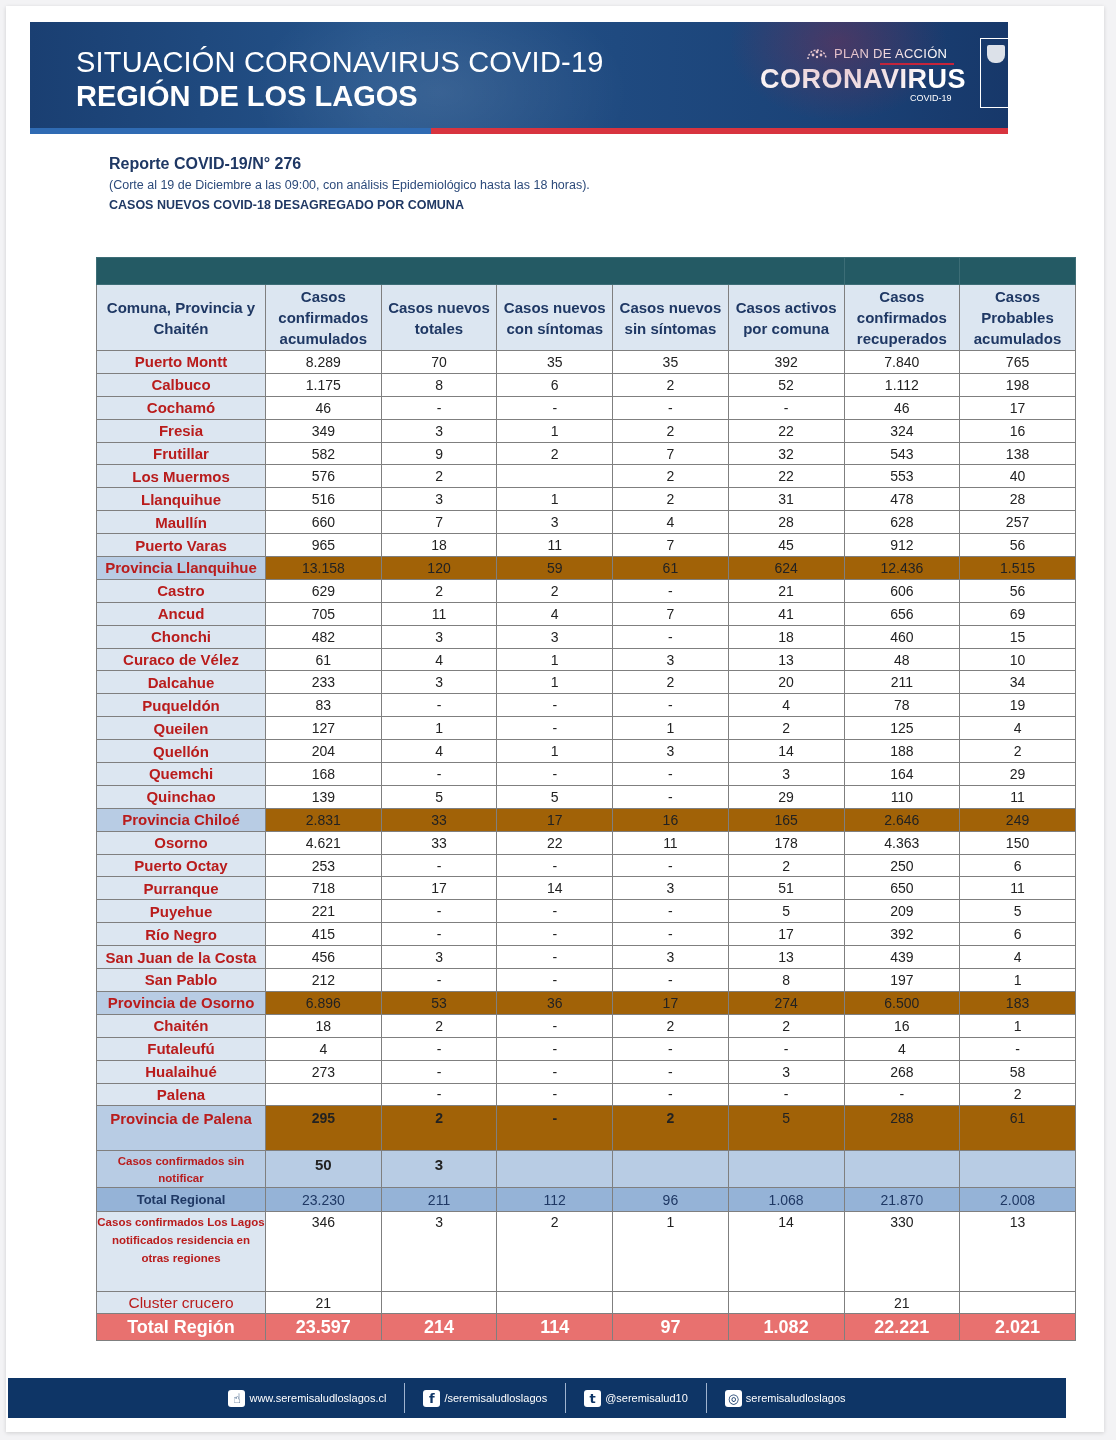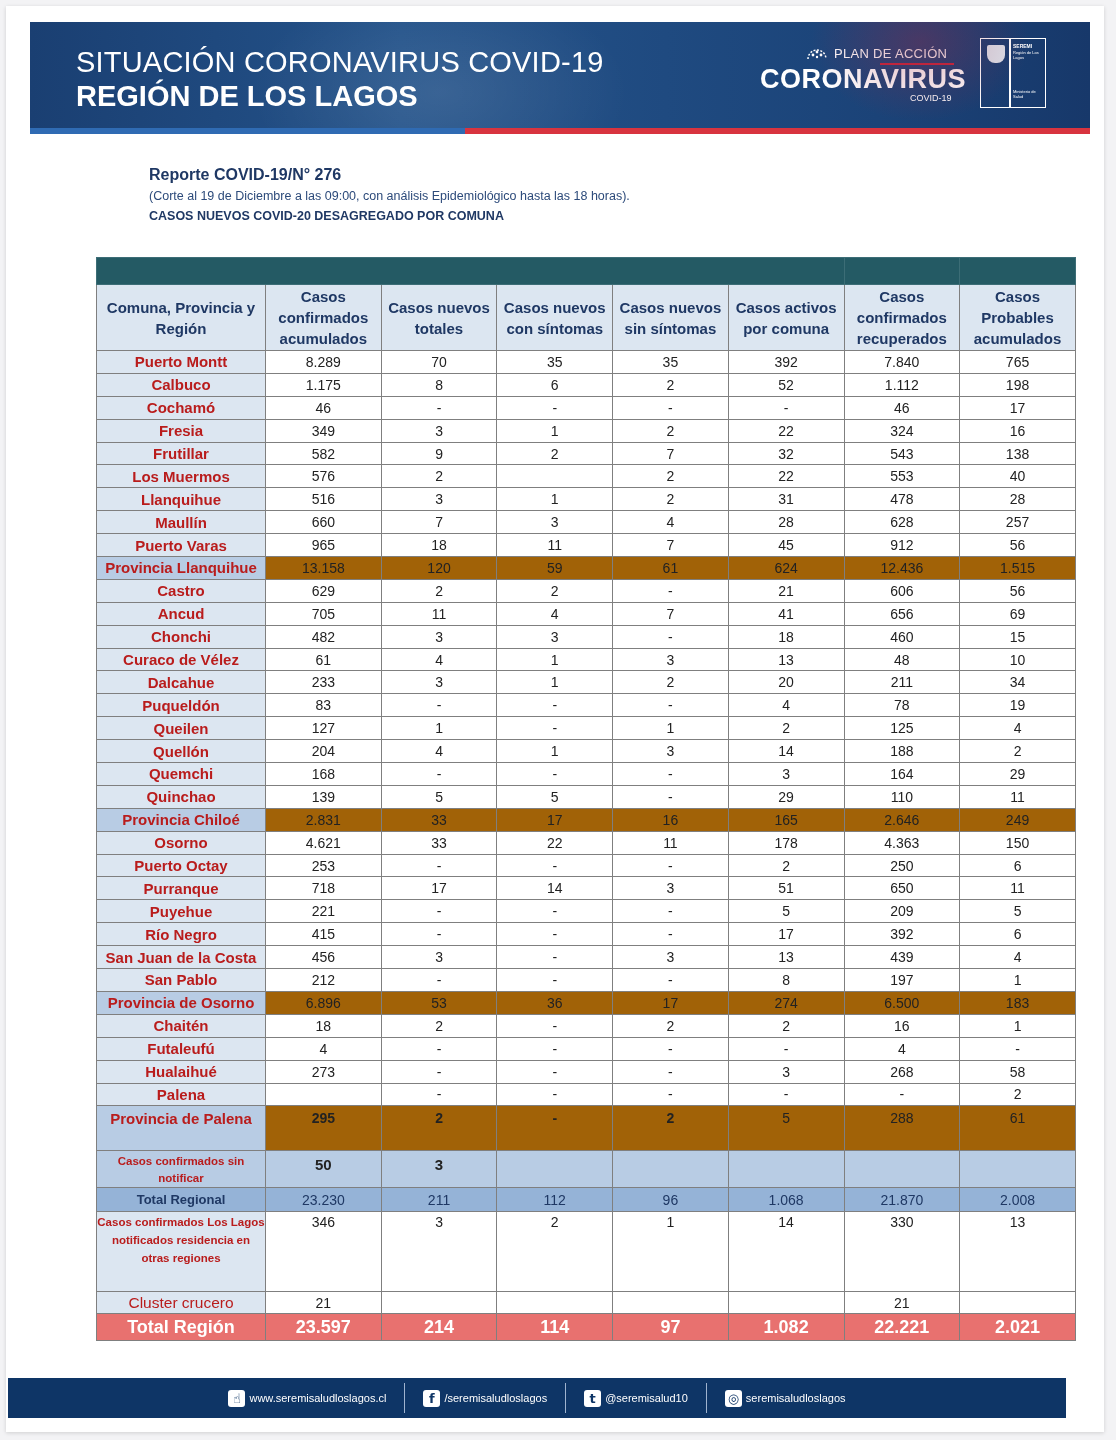--- a/index.html
+++ b/index.html
@@ -1,22 +1,22 @@
 <!DOCTYPE html>
 <html><head>
 <meta charset="utf-8">
 <style>
   * { box-sizing: border-box; margin: 0; padding: 0; }
   html, body { width: 1116px; height: 1440px; background: #f3f3f5; overflow: hidden; }
   body { font-family: "Liberation Sans", "DejaVu Sans", sans-serif; position: relative; }
   .page { position: absolute; left: 6px; top: 6px; width: 1098px; height: 1426px; background: #ffffff; box-shadow: 0 1px 4px rgba(0,0,0,0.15); }
 
   
-  .banner { position: absolute; left: 30px; top: 22px; width: 1060px; height: 112px; overflow: hidden;
-            background: linear-gradient(90deg, #1a3f72 0%, #24538a 35%, #1f4a80 60%, #1b4378 80%, #17386a 100%); }
+  .banner { position: absolute; left: 30px; top: 22px; width: 978px; height: 112px; overflow: hidden;
+            background: linear-gradient(90deg, #1a3f72 0%, #24538a 35%, #1f4a80 60%, #1b4378 80%, #17386a 100%); text-align: center; }
   .banner::before { content: ""; position: absolute; left: 220px; top: -40px; width: 380px; height: 220px; border-radius: 50%;
             background: radial-gradient(ellipse at center, rgba(255,255,255,0.10), rgba(255,255,255,0) 70%); }
   .banner::after { content: ""; position: absolute; right: 60px; top: -60px; width: 220px; height: 160px;
             background: radial-gradient(ellipse at center, rgba(160,40,70,0.35), rgba(160,40,70,0) 70%); }
   .banner-stripe { position: absolute; left: 0; bottom: 0; height: 6px; width: 100%; display: flex; }
   .banner-stripe .blue { width: 41%; background: #2f6bb3; }
   .banner-stripe .red { flex: 1; background: #d8343f; }
   .banner-title1 { position: absolute; left: 46px; top: 24px; color: #fff; font-size: 29px; letter-spacing: 0.2px; font-weight: normal; }
   .banner-title2 { position: absolute; left: 46px; top: 58px; color: #fff; font-size: 29px; font-weight: bold; }
   .plan-block { position: absolute; left: 730px; top: 20px; width: 200px; height: 60px; color: #fff; }
@@ -26,21 +26,21 @@
   .plan-coronavirus { position: absolute; left: 0; top: 22px; font-size: 27px; font-weight: bold; letter-spacing: 0.5px; }
   .plan-covid { position: absolute; left: 150px; top: 51px; font-size: 9px; }
   .seremi-box { position: absolute; left: 950px; top: 16px; width: 66px; height: 70px; border: 1.5px solid #fff; }
   .seremi-shield { position: absolute; left: 6px; top: 6px; width: 18px; height: 18px; background: #fff; border-radius: 2px 2px 8px 8px; opacity: 0.85; }
   .seremi-divider { position: absolute; left: 28px; top: 0; width: 1.5px; height: 100%; background: #fff; }
   .seremi-t1 { position: absolute; left: 32px; top: 4px; font-size: 5px; color: #fff; font-weight: bold; }
   .seremi-t2 { position: absolute; left: 32px; top: 11px; font-size: 4px; color: #fff; }
   .seremi-t3 { position: absolute; left: 32px; top: 50px; font-size: 4px; color: #fff; width: 30px; }
 
   
-  .report { position: absolute; left: 109px; top: 163px; color: #1f3864; margin-left: 40px; }
+  .report { position: absolute; left: 109px; top: 152px; color: #1f3864; }
   .report-number { font-size: 16px; font-weight: bold; line-height: 24px; }
   .report-date { font-size: 16px; font-weight: bold; line-height: 24px; }
   .report-note { font-size: 12.5px; line-height: 18px; color: #2c4a7a; }
   .report-subtitle { font-size: 12.5px; font-weight: bold; line-height: 22px; }
 
   
   .table-wrap { position: absolute; left: 96px; top: 257px; width: 979px; }
   table { border-collapse: collapse; width: 979px; table-layout: fixed; }
   col.c0 { width: 169px; }
   col.cn { width: 115.7px; }
@@ -103,21 +103,21 @@
   </div>
   <div class="banner-stripe">
     <div class="blue"></div>
     <div class="red"></div>
   </div>
 </div>
 
 <div class="report">
   <div class="report-number">Reporte COVID-19/N° 276</div>
   <div class="report-note">(Corte al 19 de Diciembre a las 09:00, con análisis Epidemiológico hasta las 18 horas).</div>
-  <div class="report-subtitle">CASOS NUEVOS COVID-20 DESAGREGADO POR COMUNA</div>
+  <div class="report-subtitle">CASOS NUEVOS COVID-18 DESAGREGADO POR COMUNA</div>
 </div>
 
 <div class="table-wrap">
   <table>
     <colgroup>
       <col class="c0">
         <col class="cn">
         <col class="cn">
         <col class="cn">
         <col class="cn">
@@ -125,21 +125,21 @@
         <col class="cn">
         <col class="cn">
     </colgroup>
     <tbody id="tbody">
       <tr class="top-band">
         <td colspan="6"></td>
           <td></td>
           <td></td>
       </tr>
       <tr class="head">
-        <th class="first">Comuna, Provincia y Región</th>
+        <th class="first">Comuna, Provincia y Chaitén</th>
         <th>Casos confirmados acumulados</th>
         <th>Casos nuevos totales</th>
         <th>Casos nuevos con síntomas</th>
         <th>Casos nuevos sin síntomas</th>
         <th>Casos activos por comuna</th>
         <th>Casos confirmados recuperados</th>
         <th>Casos Probables acumulados</th>
       </tr>
 
       <tr class="r">

